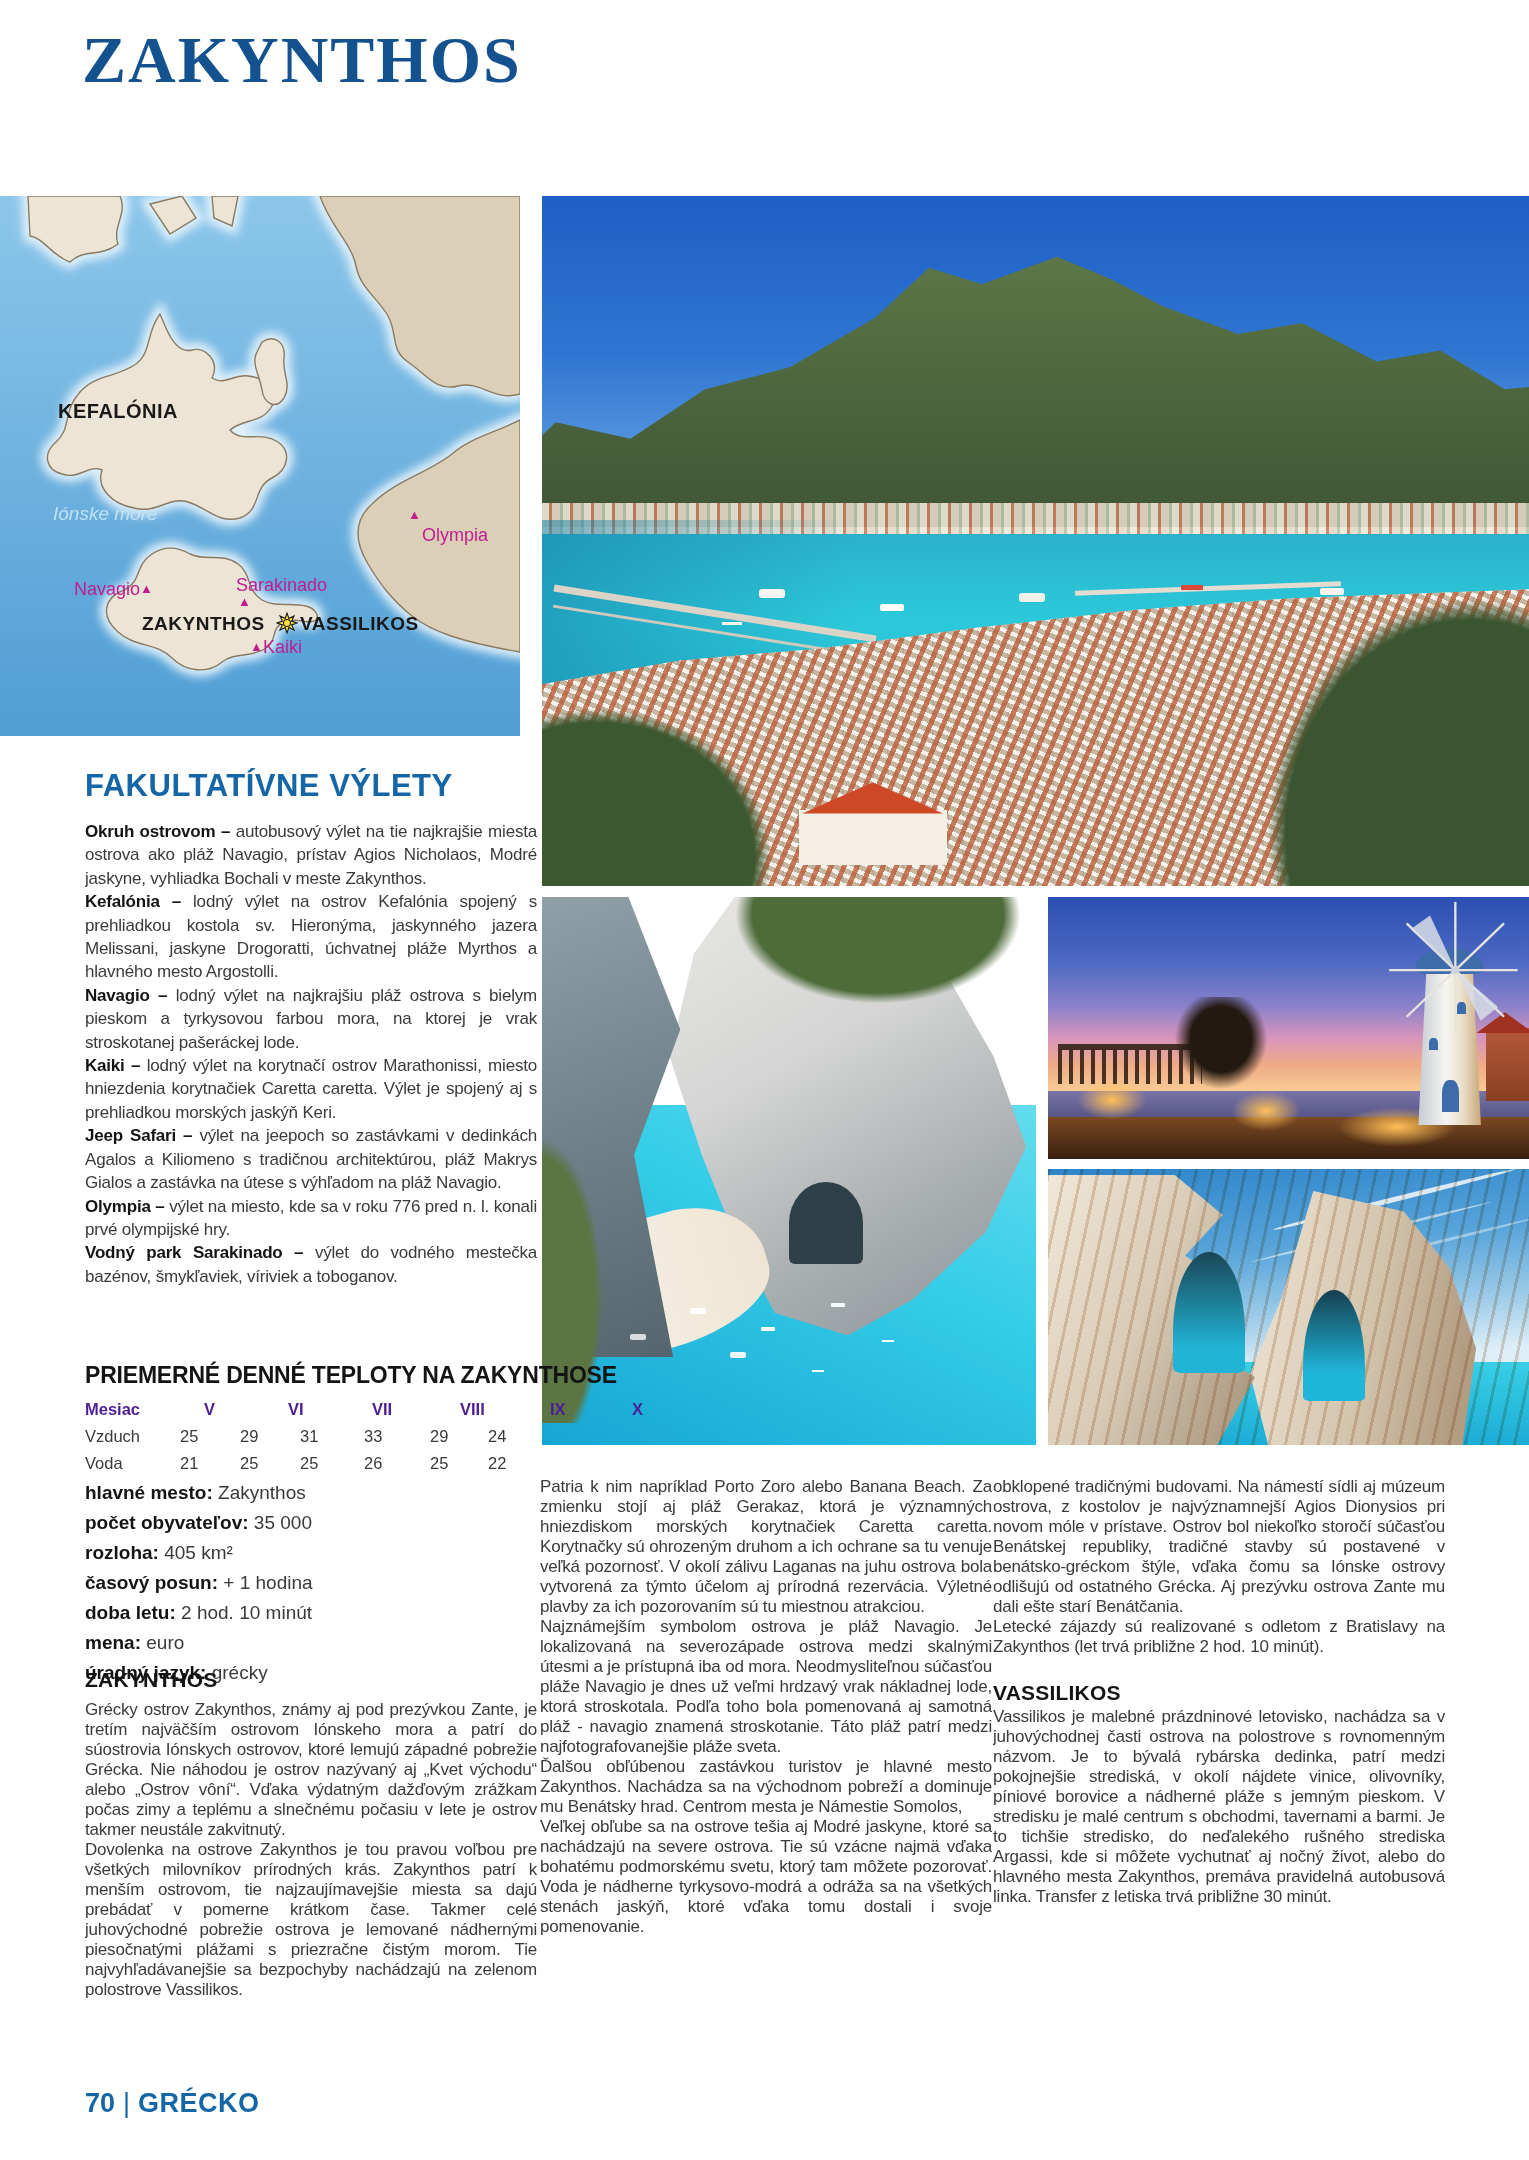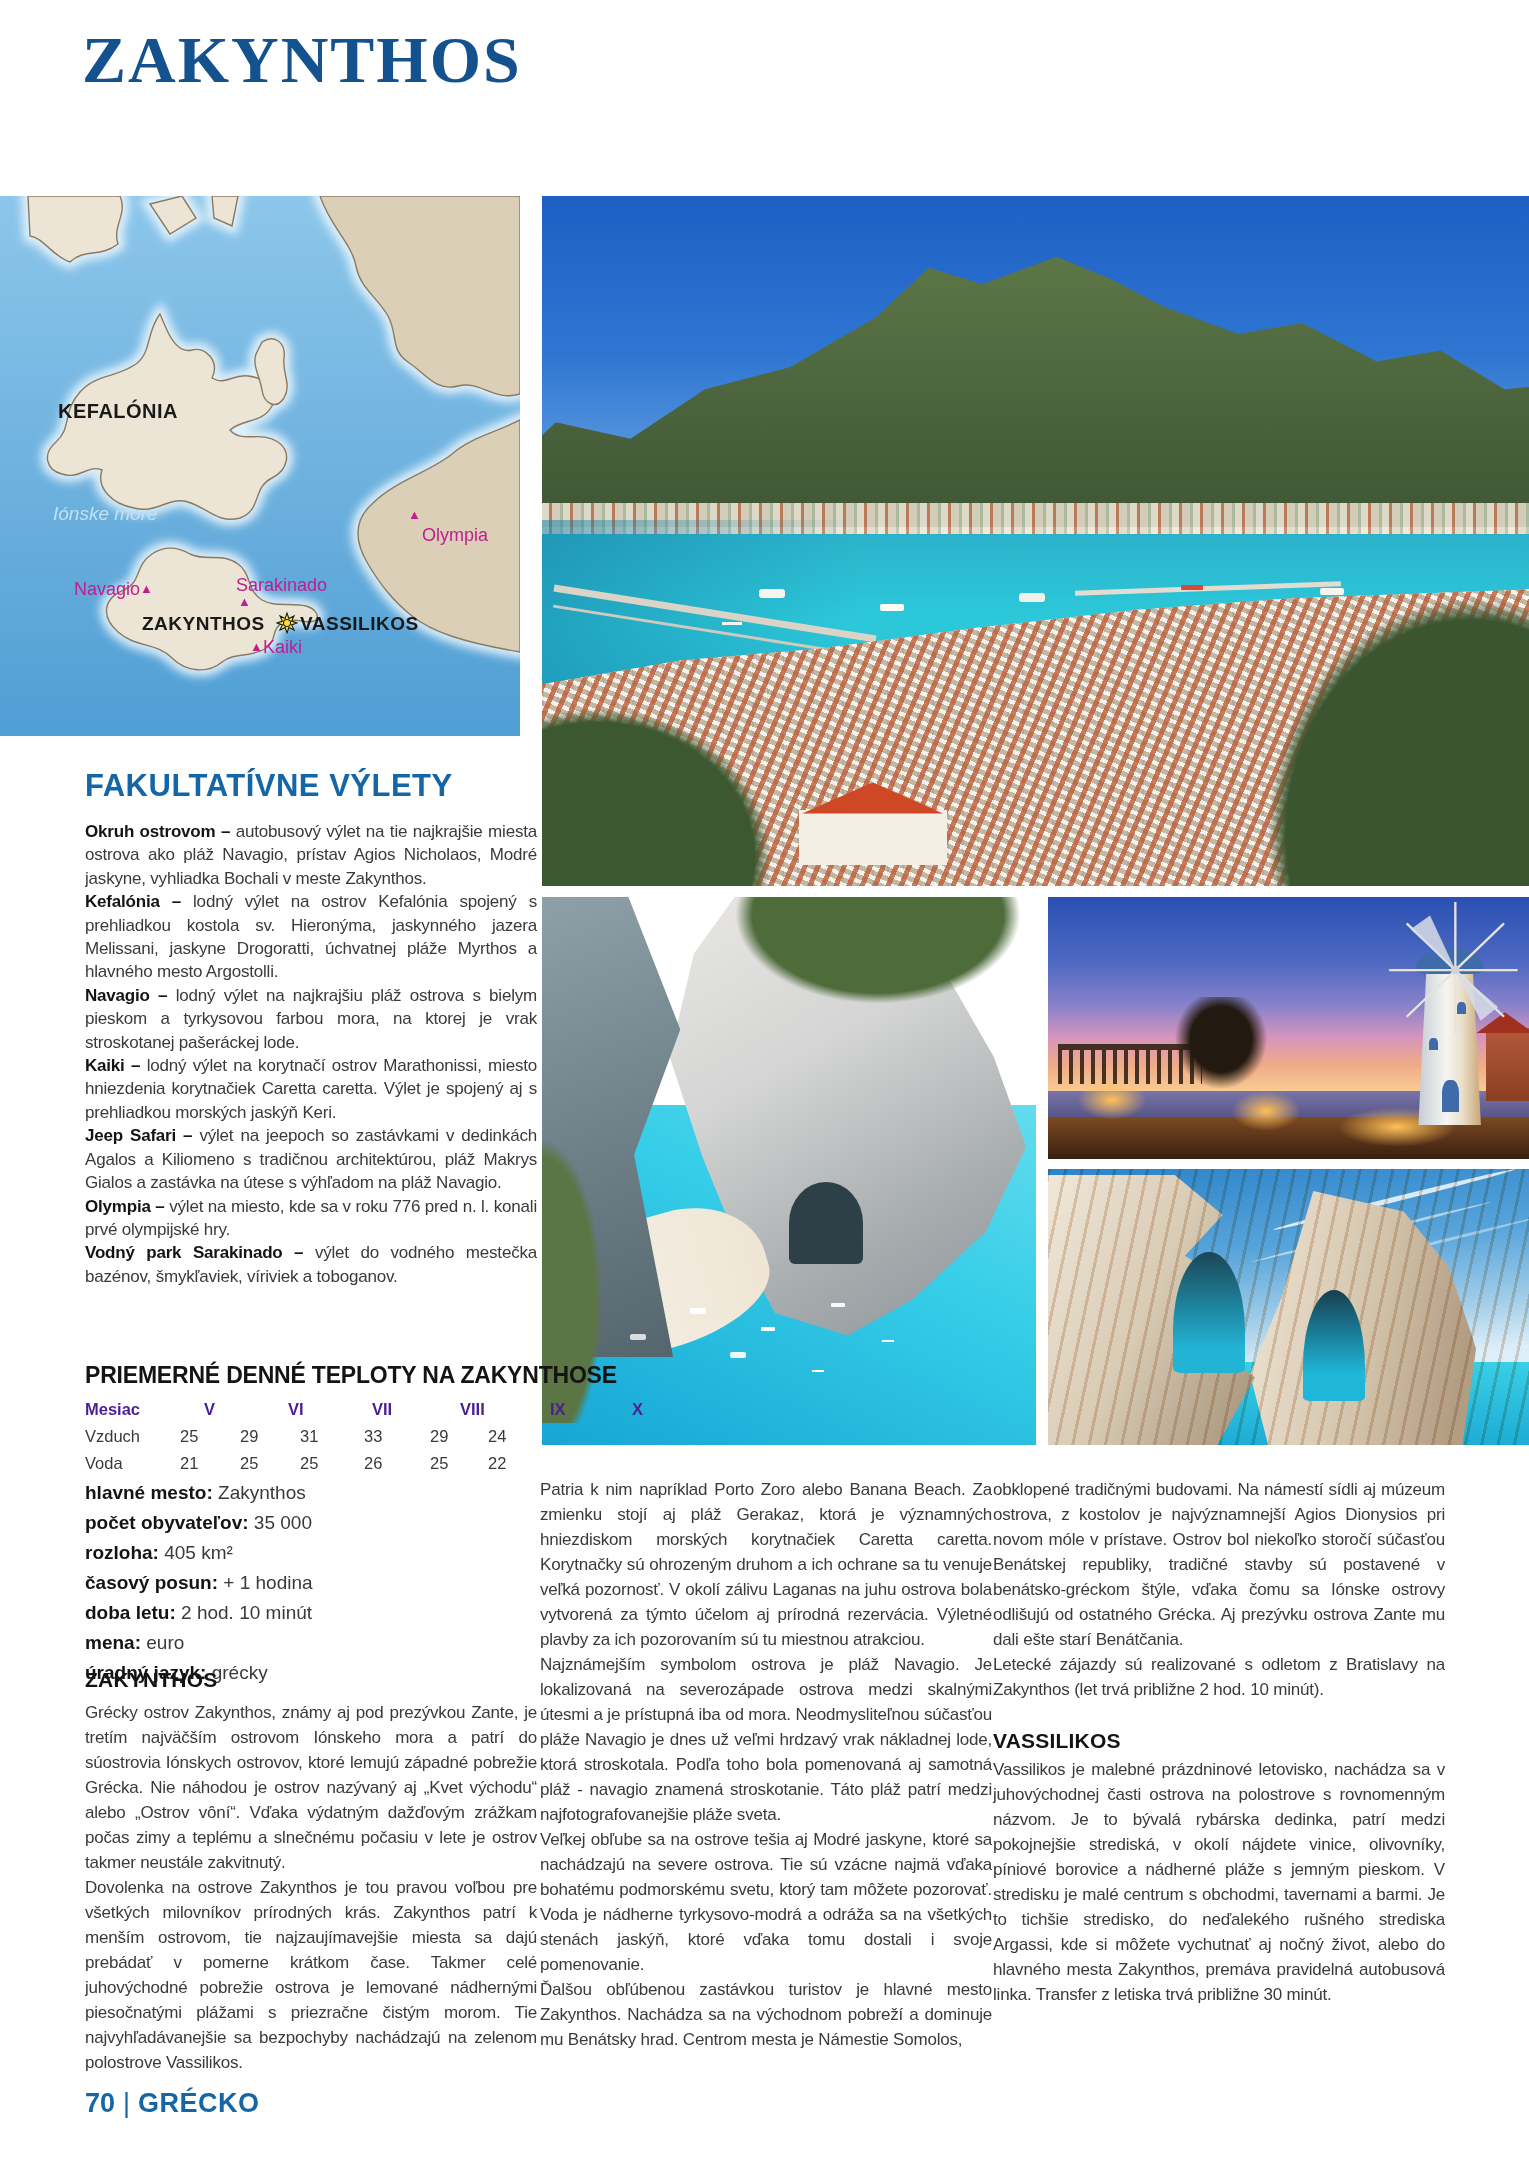--- a/index.html
+++ b/index.html
@@ -129,21 +129,21 @@
   .temps-h{left:85px;top:1362px;font-size:23px;font-weight:bold;color:#141414;letter-spacing:-.2px;}
   .temps{left:85px;top:1396px;width:455px;font-size:16.5px;color:#3a3a3a;}
   .temps .row{display:grid;grid-template-columns:95px 60px 60px 64px 66px 58px 52px;line-height:27px;}
   .temps .hdr{font-weight:bold;color:#4c1d95;gap:24px;}
 
   .facts{left:85px;top:1478px;font-size:19px;line-height:30px;color:#3a3a3a;}
   .facts b{color:#141414;}
 
   .sec-h{font-size:21px;font-weight:bold;color:#141414;letter-spacing:.2px;}
   .zak-h{left:85px;top:1668px;}
-  .col{width:452px;font-size:17px;line-height:25px;text-align:justify;color:#3a3a3a;letter-spacing:-.2px;overflow:hidden;}
+  .col{width:452px;font-size:17px;line-height:20px;text-align:justify;color:#3a3a3a;letter-spacing:-.2px;overflow:hidden;}
   .col p{margin:0;}
   .col1{left:85px;top:1700px;height:392px;}
   .col2{left:540px;top:1477px;height:615px;}
   .col3{left:993px;top:1477px;height:615px;}
   .col3 .sec-h{margin:26px 0 4px 0;text-align:left;}
 
   .footer{left:85px;top:2088px;font-size:27px;color:#1566a6;}
   .footer .num{font-weight:bold;}
   .footer .bar{font-weight:normal;margin:0 8px;color:#1566a6;}
   .footer .sec{font-weight:bold;letter-spacing:.5px;}
@@ -334,22 +334,22 @@
   <div class="abs sec-h zak-h">ZAKYNTHOS</div>
 
   <div class="abs col col1">
     <p>Grécky ostrov Zakynthos, známy aj pod prezývkou Zante, je tretím najväčším ostrovom Iónskeho mora a patrí do súostrovia Iónskych ostrovov, ktoré lemujú západné pobrežie Grécka. Nie náhodou je ostrov nazývaný aj „Kvet východu“ alebo „Ostrov vôní“. Vďaka výdatným dažďovým zrážkam počas zimy a teplému a slnečnému počasiu v lete je ostrov takmer neustále zakvitnutý.</p>
     <p>Dovolenka na ostrove Zakynthos je tou pravou voľbou pre všetkých milovníkov prírodných krás. Zakynthos patrí k menším ostrovom, tie najzaujímavejšie miesta sa dajú prebádať v pomerne krátkom čase. Takmer celé juhovýchodné pobrežie ostrova je lemované nádhernými piesočnatými plážami s priezračne čistým morom. Tie najvyhľadávanejšie sa bezpochyby nachádzajú na zelenom polostrove Vassilikos.</p>
   </div>
 
   <div class="abs col col2">
     <p>Patria k nim napríklad Porto Zoro alebo Banana Beach. Za zmienku stojí aj pláž Gerakaz, ktorá je významných hniezdiskom morských korytnačiek Caretta caretta.  Korytnačky sú ohrozeným druhom a ich ochrane sa tu venuje veľká pozornosť. V okolí zálivu Laganas na juhu ostrova bola vytvorená za týmto účelom aj prírodná rezervácia. Výletné plavby za ich pozorovaním sú tu miestnou atrakciou.</p>
     <p>Najznámejším symbolom ostrova je pláž Navagio. Je lokalizovaná na severozápade ostrova medzi skalnými útesmi a je prístupná iba od mora. Neodmysliteľnou súčasťou pláže Navagio je dnes už veľmi hrdzavý vrak nákladnej lode, ktorá stroskotala. Podľa toho bola pomenovaná aj samotná pláž - navagio znamená stroskotanie. Táto pláž patrí medzi najfotografovanejšie pláže sveta.</p>
+    <p>Ďalšou obľúbenou zastávkou  turistov je hlavné mesto Zakynthos. Nachádza sa na východnom pobreží a dominuje mu Benátsky hrad. Centrom mesta je Námestie Somolos,</p>
     <p>Veľkej obľube sa na ostrove tešia aj Modré jaskyne, ktoré sa nachádzajú na severe ostrova. Tie sú vzácne najmä vďaka bohatému podmorskému svetu, ktorý tam môžete pozorovať. Voda je nádherne tyrkysovo-modrá a odráža sa na všetkých stenách jaskýň, ktoré vďaka tomu dostali i svoje pomenovanie.</p>
-    <p>Ďalšou obľúbenou zastávkou  turistov je hlavné mesto Zakynthos. Nachádza sa na východnom pobreží a dominuje mu Benátsky hrad. Centrom mesta je Námestie Somolos,</p>
   </div>
 
   <div class="abs col col3">
     <p>obklopené tradičnými budovami. Na námestí sídli aj múzeum ostrova, z kostolov je najvýznamnejší Agios Dionysios pri novom móle v prístave. Ostrov bol niekoľko storočí súčasťou Benátskej republiky, tradičné stavby sú postavené v benátsko-gréckom štýle, vďaka čomu sa Iónske ostrovy odlišujú od ostatného Grécka. Aj prezývku ostrova Zante mu dali ešte starí Benátčania.</p>
     <p>Letecké zájazdy sú realizované s odletom z Bratislavy na Zakynthos (let trvá približne 2 hod. 10 minút).</p>
     <div class="sec-h">VASSILIKOS</div>
     <p>Vassilikos  je malebné prázdninové letovisko, nachádza sa v juhovýchodnej časti ostrova na polostrove s rovnomenným názvom. Je to bývalá rybárska dedinka, patrí medzi pokojnejšie strediská, v okolí nájdete vinice, olivovníky, píniové borovice a nádherné pláže s jemným pieskom. V stredisku je malé centrum s obchodmi, tavernami a barmi.  Je to tichšie stredisko, do neďalekého rušného strediska Argassi, kde si môžete vychutnať aj nočný život, alebo do hlavného mesta Zakynthos, premáva pravidelná autobusová linka. Transfer z letiska trvá približne 30 minút.</p>
   </div>
 
   <div class="abs footer">

